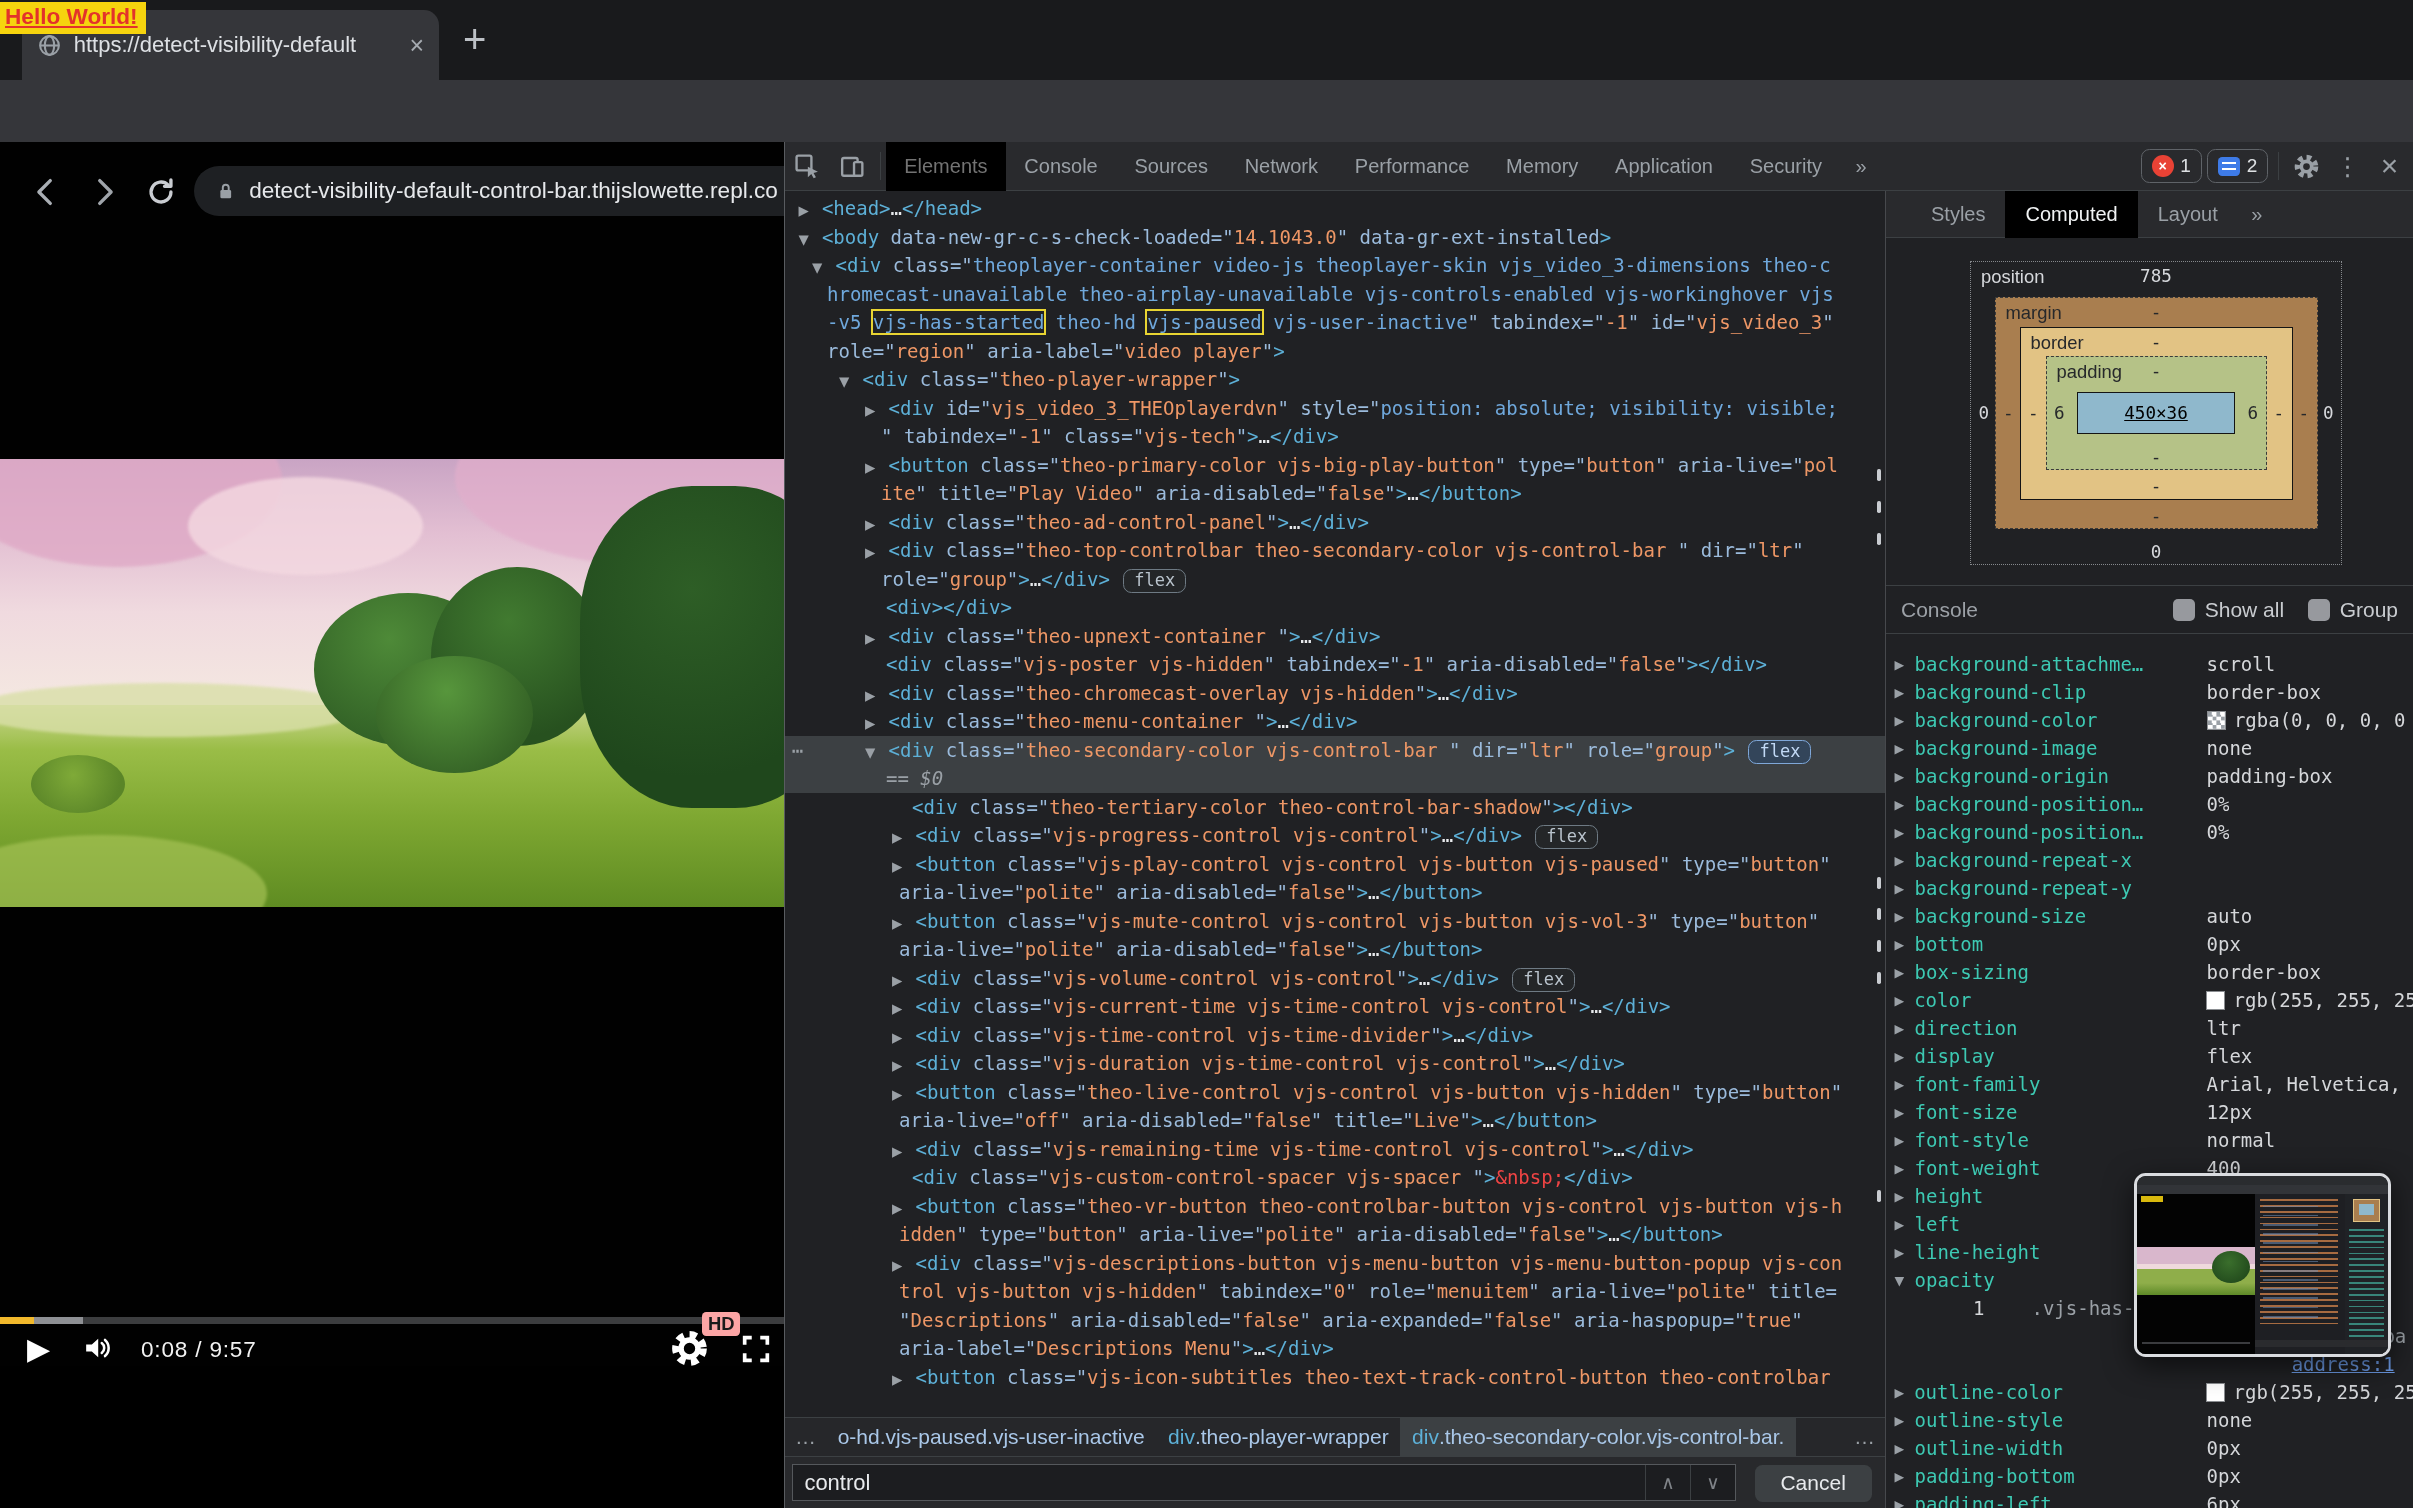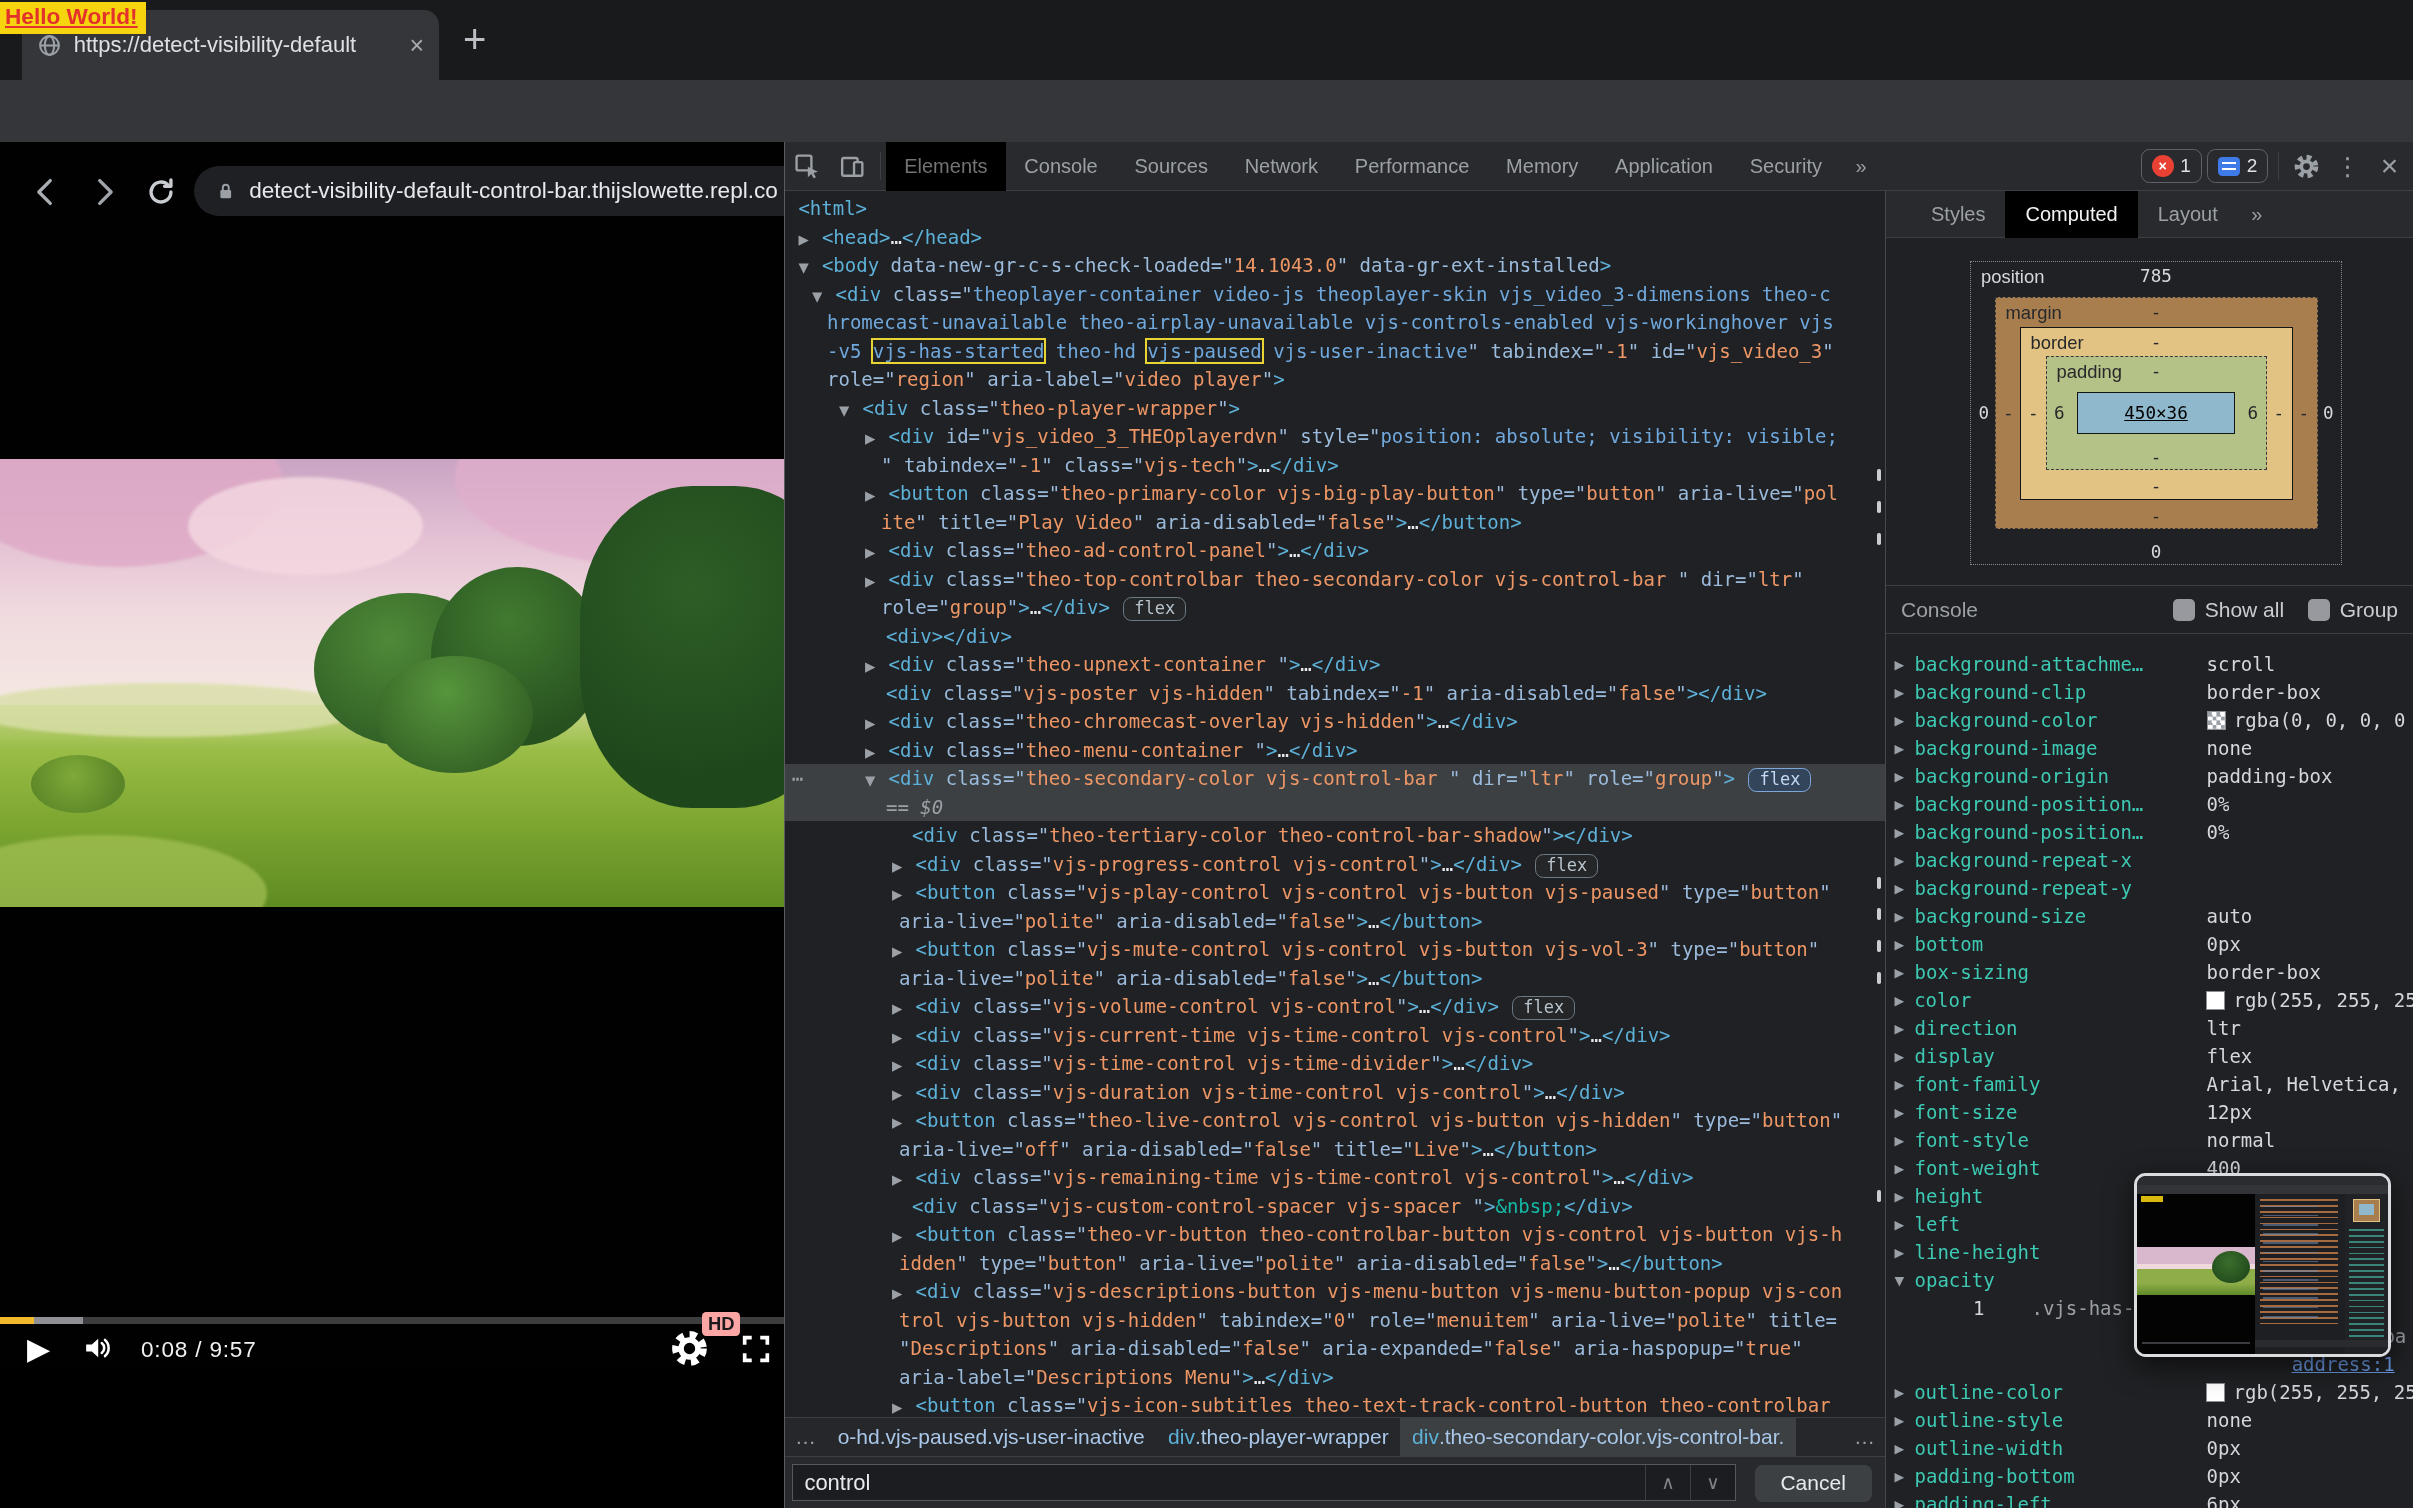--- a/index.html
+++ b/index.html
@@ -62,21 +62,21 @@
   #dtclose{font-size:30px;color:#9AA0A6;width:47px;text-align:center;}
   #dtkebab{font-size:25px;color:#9AA0A6;width:37px;text-align:center;}
 
   
   #tree{position:absolute;left:0;top:49px;width:1100px;height:1227px;overflow:hidden;padding-top:3.4px;box-sizing:border-box;
         font-family:"DejaVu Sans Mono",monospace;font-size:19px;}
   .trow{height:28.5px;line-height:28.5px;white-space:pre;position:relative;overflow:hidden;}
   .trow.sel{background:#3C4043;}
   .arr{display:inline-block;width:23.5px;color:#9AA0A6;font-size:13.4px;font-family:"DejaVu Sans",sans-serif;}
   .tk-t{color:#5DB0D7;} .tk-a{color:#9BBBDC;} .tk-v{color:#EE9766;} .tk-b{color:#6FA8DC;}
-  .tk-e{color:#E8EAED;} .tk-n{color:#14b8a6;} .tk-m{color:#9AA0A6;font-style:italic;}
+  .tk-e{color:#E8EAED;} .tk-n{color:#ef4444;} .tk-m{color:#9AA0A6;font-style:italic;}
   .tk-h{color:#6FA8DC;outline:2.5px solid #E8D432;outline-offset:0px;}
   .badge{margin-left:13.4px;border:1.7px solid #6E7A84;color:#B9C3CC;border-radius:8.4px;padding:0px 10px 1.7px;
          font-size:17px;background:#242628;}
   .sel .badge{background:#33455A;border-color:#7FA7D8;color:#C2D9F5;}
   .handle{position:absolute;left:6.7px;top:0;color:#9AA0A6;}
   .marker{position:absolute;width:4.2px;height:11.7px;background:#C9CCD1;border-radius:1.7px;left:1877px;}
 
   
   #crumbbar{position:absolute;left:0;top:1275px;width:1100px;height:39px;background:#26272A;border-top:0.8px solid #3C4043;
             display:flex;align-items:center;font-size:21px;color:#9AA0A6;box-sizing:border-box;}
@@ -303,21 +303,20 @@
         <svg width="27" height="27" viewBox="0 0 24 24">
             <circle cx="12" cy="12" r="8" fill="none" stroke="#9AA0A6" stroke-width="5" stroke-dasharray="4.1 3.4"></circle>
             <circle cx="12" cy="12" r="4.6" fill="none" stroke="#9AA0A6" stroke-width="3.2"></circle>
           </svg>
       </span>
       <span id="dtkebab">⋮</span>
       <span id="dtclose">×</span>
     </div>
 
     <div id="tree">
-        <div class="trow" style="padding-left: 13.4px;"><span class="tk-t">&lt;html&gt;</span></div>
         <div class="trow" style="padding-left: 13.4px;"><span class="arr">▶</span><span class="tk-t">&lt;head&gt;</span><span class="tk-e">…</span><span class="tk-t">&lt;/head&gt;</span></div>
         <div class="trow" style="padding-left: 13.4px;"><span class="arr">▼</span><span class="tk-t">&lt;body</span><span class="tk-a"> data-new-gr-c-s-check-loaded="</span><span class="tk-v">14.1043.0</span><span class="tk-a">" data-gr-ext-installed</span><span class="tk-t">&gt;</span></div>
         <div class="trow" style="padding-left: 27px;"><span class="arr">▼</span><span class="tk-t">&lt;div</span><span class="tk-a"> class="</span><span class="tk-b">theoplayer-container video-js theoplayer-skin vjs_video_3-dimensions theo-c</span></div>
         <div class="trow" style="padding-left: 42px;"><span class="tk-b">hromecast-unavailable theo-airplay-unavailable vjs-controls-enabled vjs-workinghover vjs</span></div>
         <div class="trow" style="padding-left: 42px;"><span class="tk-b">-v5 </span><span class="tk-h">vjs-has-started</span><span class="tk-b"> theo-hd </span><span class="tk-h">vjs-paused</span><span class="tk-b"> vjs-user-inactive</span><span class="tk-a">" tabindex="</span><span class="tk-v">-1</span><span class="tk-a">" id="</span><span class="tk-v">vjs_video_3</span><span class="tk-a">"</span></div>
         <div class="trow" style="padding-left: 42px;"><span class="tk-a">role="</span><span class="tk-v">region</span><span class="tk-a">" aria-label="</span><span class="tk-v">video player</span><span class="tk-a">"</span><span class="tk-t">&gt;</span></div>
         <div class="trow" style="padding-left: 54px;"><span class="arr">▼</span><span class="tk-t">&lt;div</span><span class="tk-a"> class="</span><span class="tk-v">theo-player-wrapper</span><span class="tk-a">"</span><span class="tk-t">&gt;</span></div>
         <div class="trow" style="padding-left: 80px;"><span class="arr">▶</span><span class="tk-t">&lt;div</span><span class="tk-a"> id="</span><span class="tk-v">vjs_video_3_THEOplayerdvn</span><span class="tk-a">" style="</span><span class="tk-b">position: absolute; visibility: visible;</span></div>
         <div class="trow" style="padding-left: 96px;"><span class="tk-a">" tabindex="</span><span class="tk-v">-1</span><span class="tk-a">" class="</span><span class="tk-v">vjs-tech</span><span class="tk-a">"</span><span class="tk-t">&gt;</span><span class="tk-e">…</span><span class="tk-t">&lt;/div&gt;</span></div>
         <div class="trow" style="padding-left: 80px;"><span class="arr">▶</span><span class="tk-t">&lt;button</span><span class="tk-a"> class="</span><span class="tk-v">theo-primary-color vjs-big-play-button</span><span class="tk-a">" type="</span><span class="tk-v">button</span><span class="tk-a">" aria-live="</span><span class="tk-v">pol</span></div>

